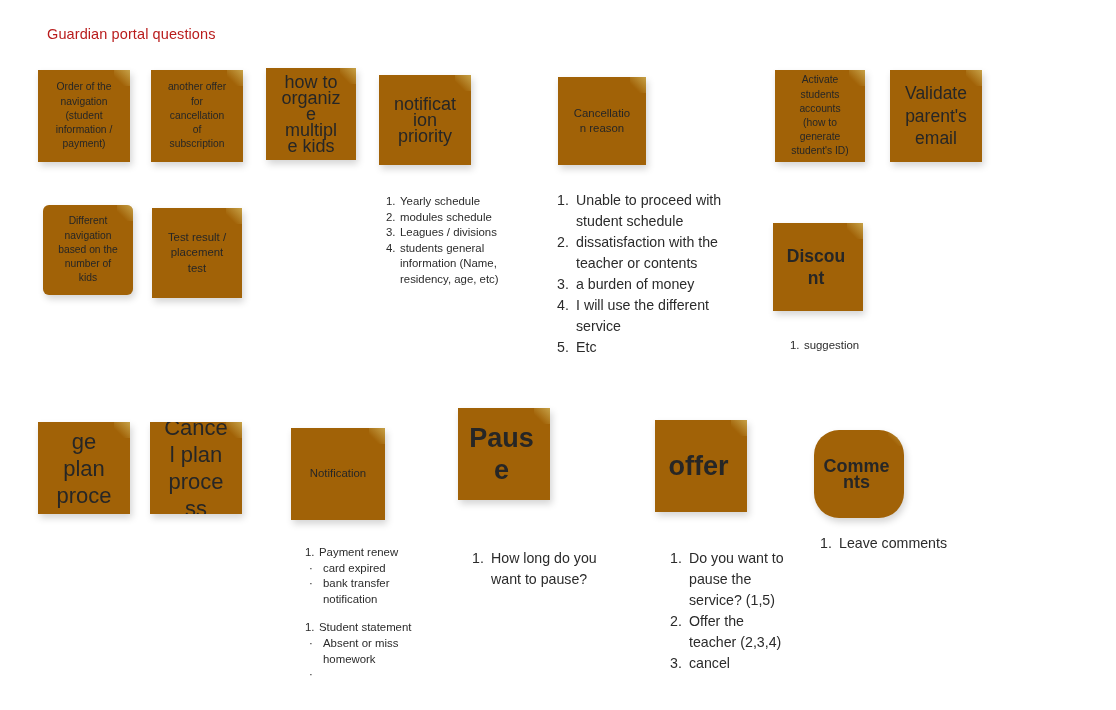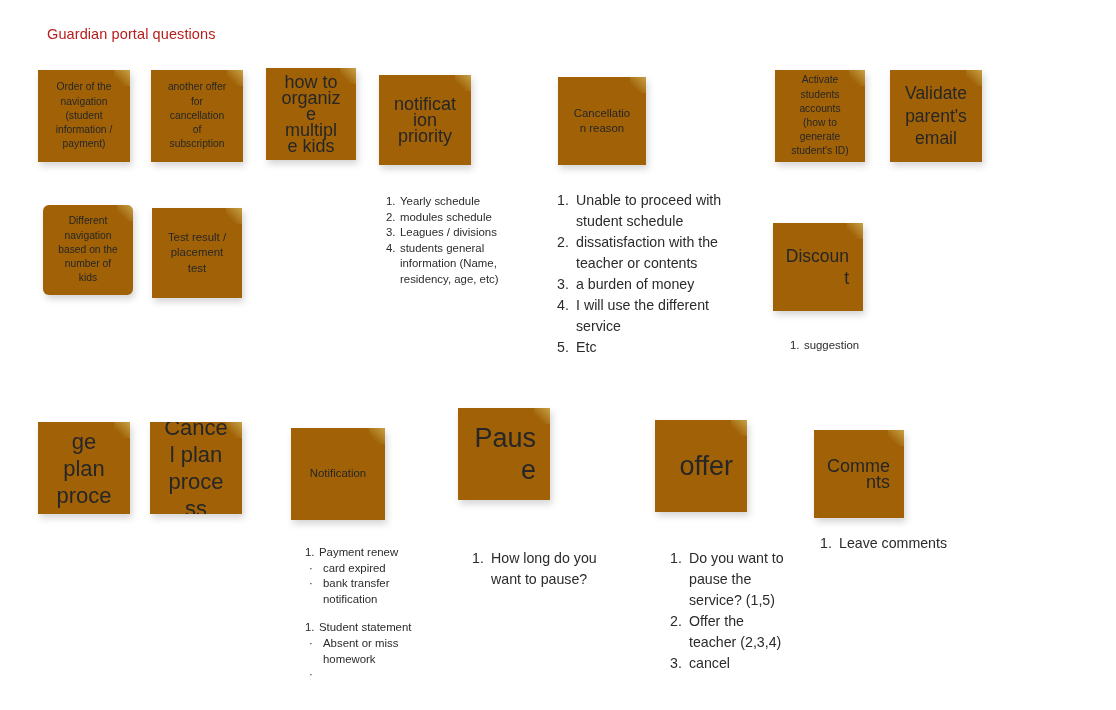--- a/index.html
+++ b/index.html
@@ -62,21 +62,21 @@
   }
   .note .note-text {
     display: block;
     width: 100%;
     text-align: center;
     color: #262626;
     white-space: pre-line;
     word-wrap: break-word;
   }
   .note.align-left { justify-content: flex-start; }
-  .note.align-left .note-text { text-align: right; }
+  .note.align-left .note-text { text-align: center; font-weight: bold; }
 
   
   .t-xs   .note-text { font-size: 10.3px; line-height: 14.2px; }
   .t-sm   .note-text { font-size: 11.4px; line-height: 15.4px; }
   .t-md   .note-text { font-size: 18px; line-height: 16px; }
   .t-lg   .note-text { font-size: 17.5px; line-height: 22.5px; }
   .t-xl   .note-text { font-size: 22px;   line-height: 27px; }
   .t-xxl  .note-text { font-size: 27px;   line-height: 32px; }
 
   
@@ -217,21 +217,21 @@
   </div>
 
   <div class="note t-xxl align-left" style="left:458px; top:408px; width:92px; height:92px; padding-left:9px;">
     <span class="note-text">Pause</span>
   </div>
 
   <div class="note t-xxl align-left" style="left:655px; top:420px; width:92px; height:92px; padding-left:9px;">
     <span class="note-text">offer</span>
   </div>
 
-  <div class="note t-md align-left" style="left:814px; top:430px; width:90px; height:88px; padding-left:9px;">
+  <div class="note t-md align-left" style="left:814px; top:430px; width:90px; height:88px; padding-left:9px;border-radius:25px;">
     <span class="note-text">Comments</span>
   </div>
 
   <div class="listblock l-sm" style="left:305px; top:545px; width:130px;">
     <div class="li">
       <span class="marker">1.</span>
       <span class="body">Payment renew</span>
     </div>
     <div class="li bullet">
       <span class="marker">·</span>

